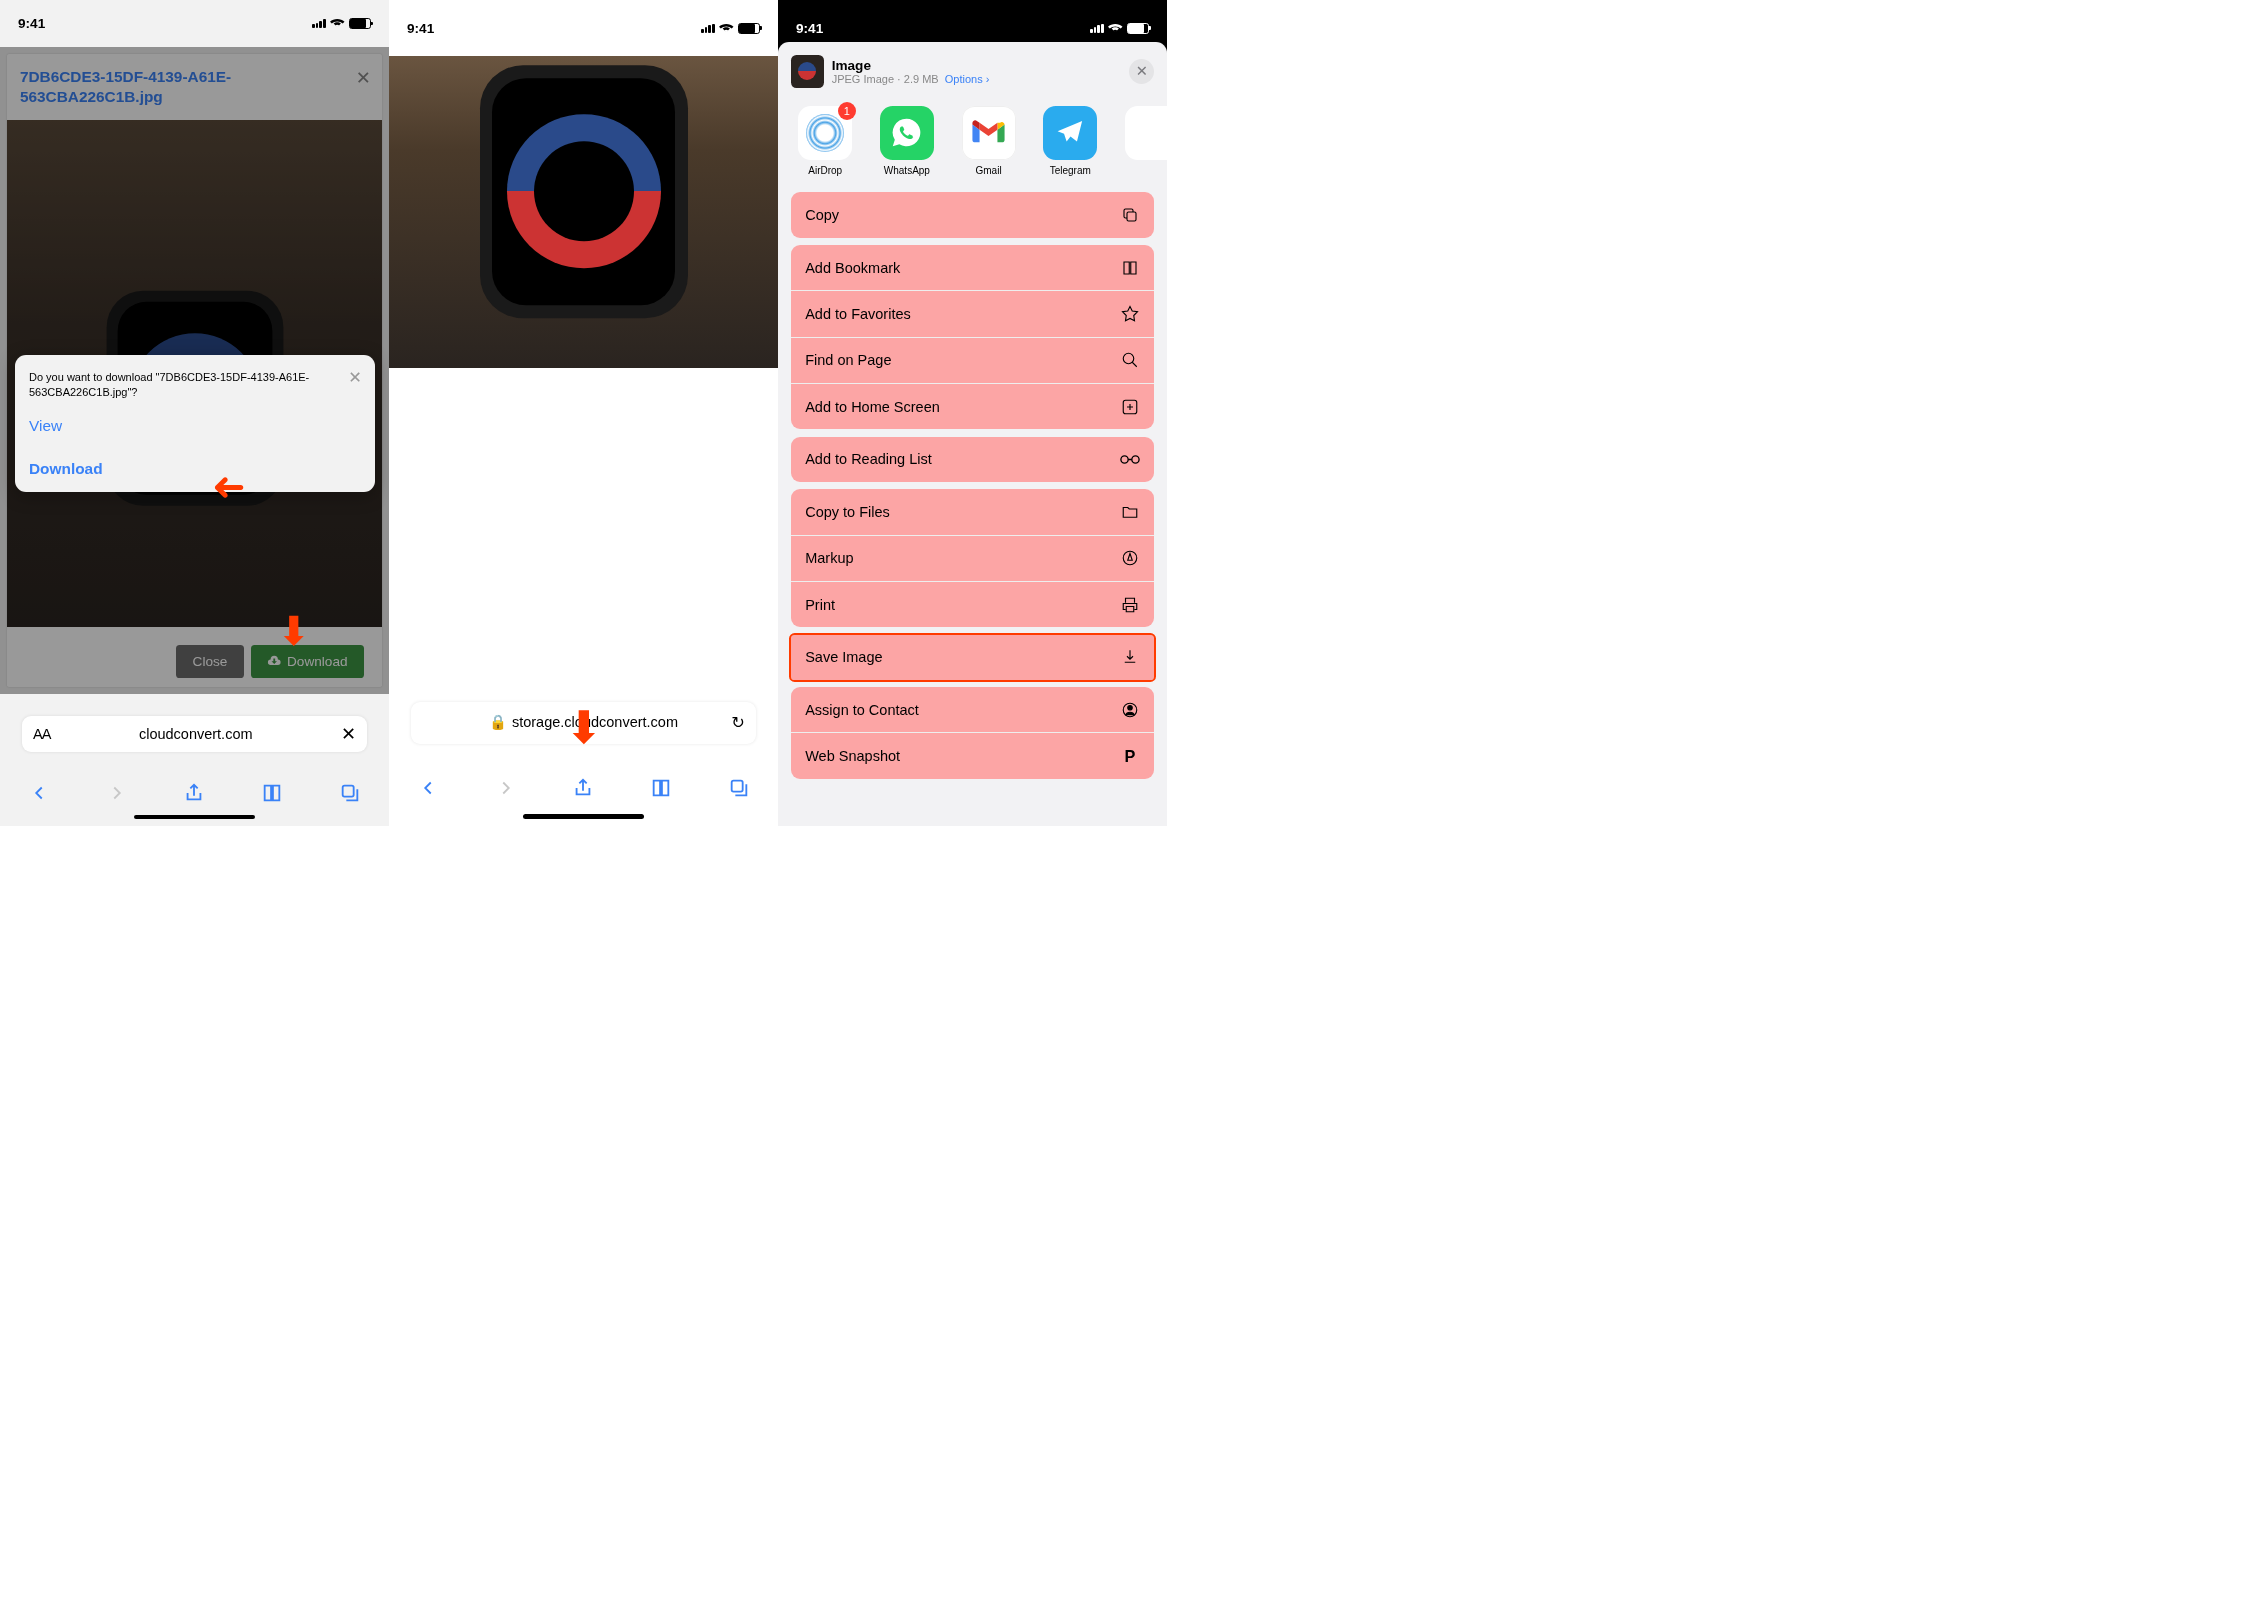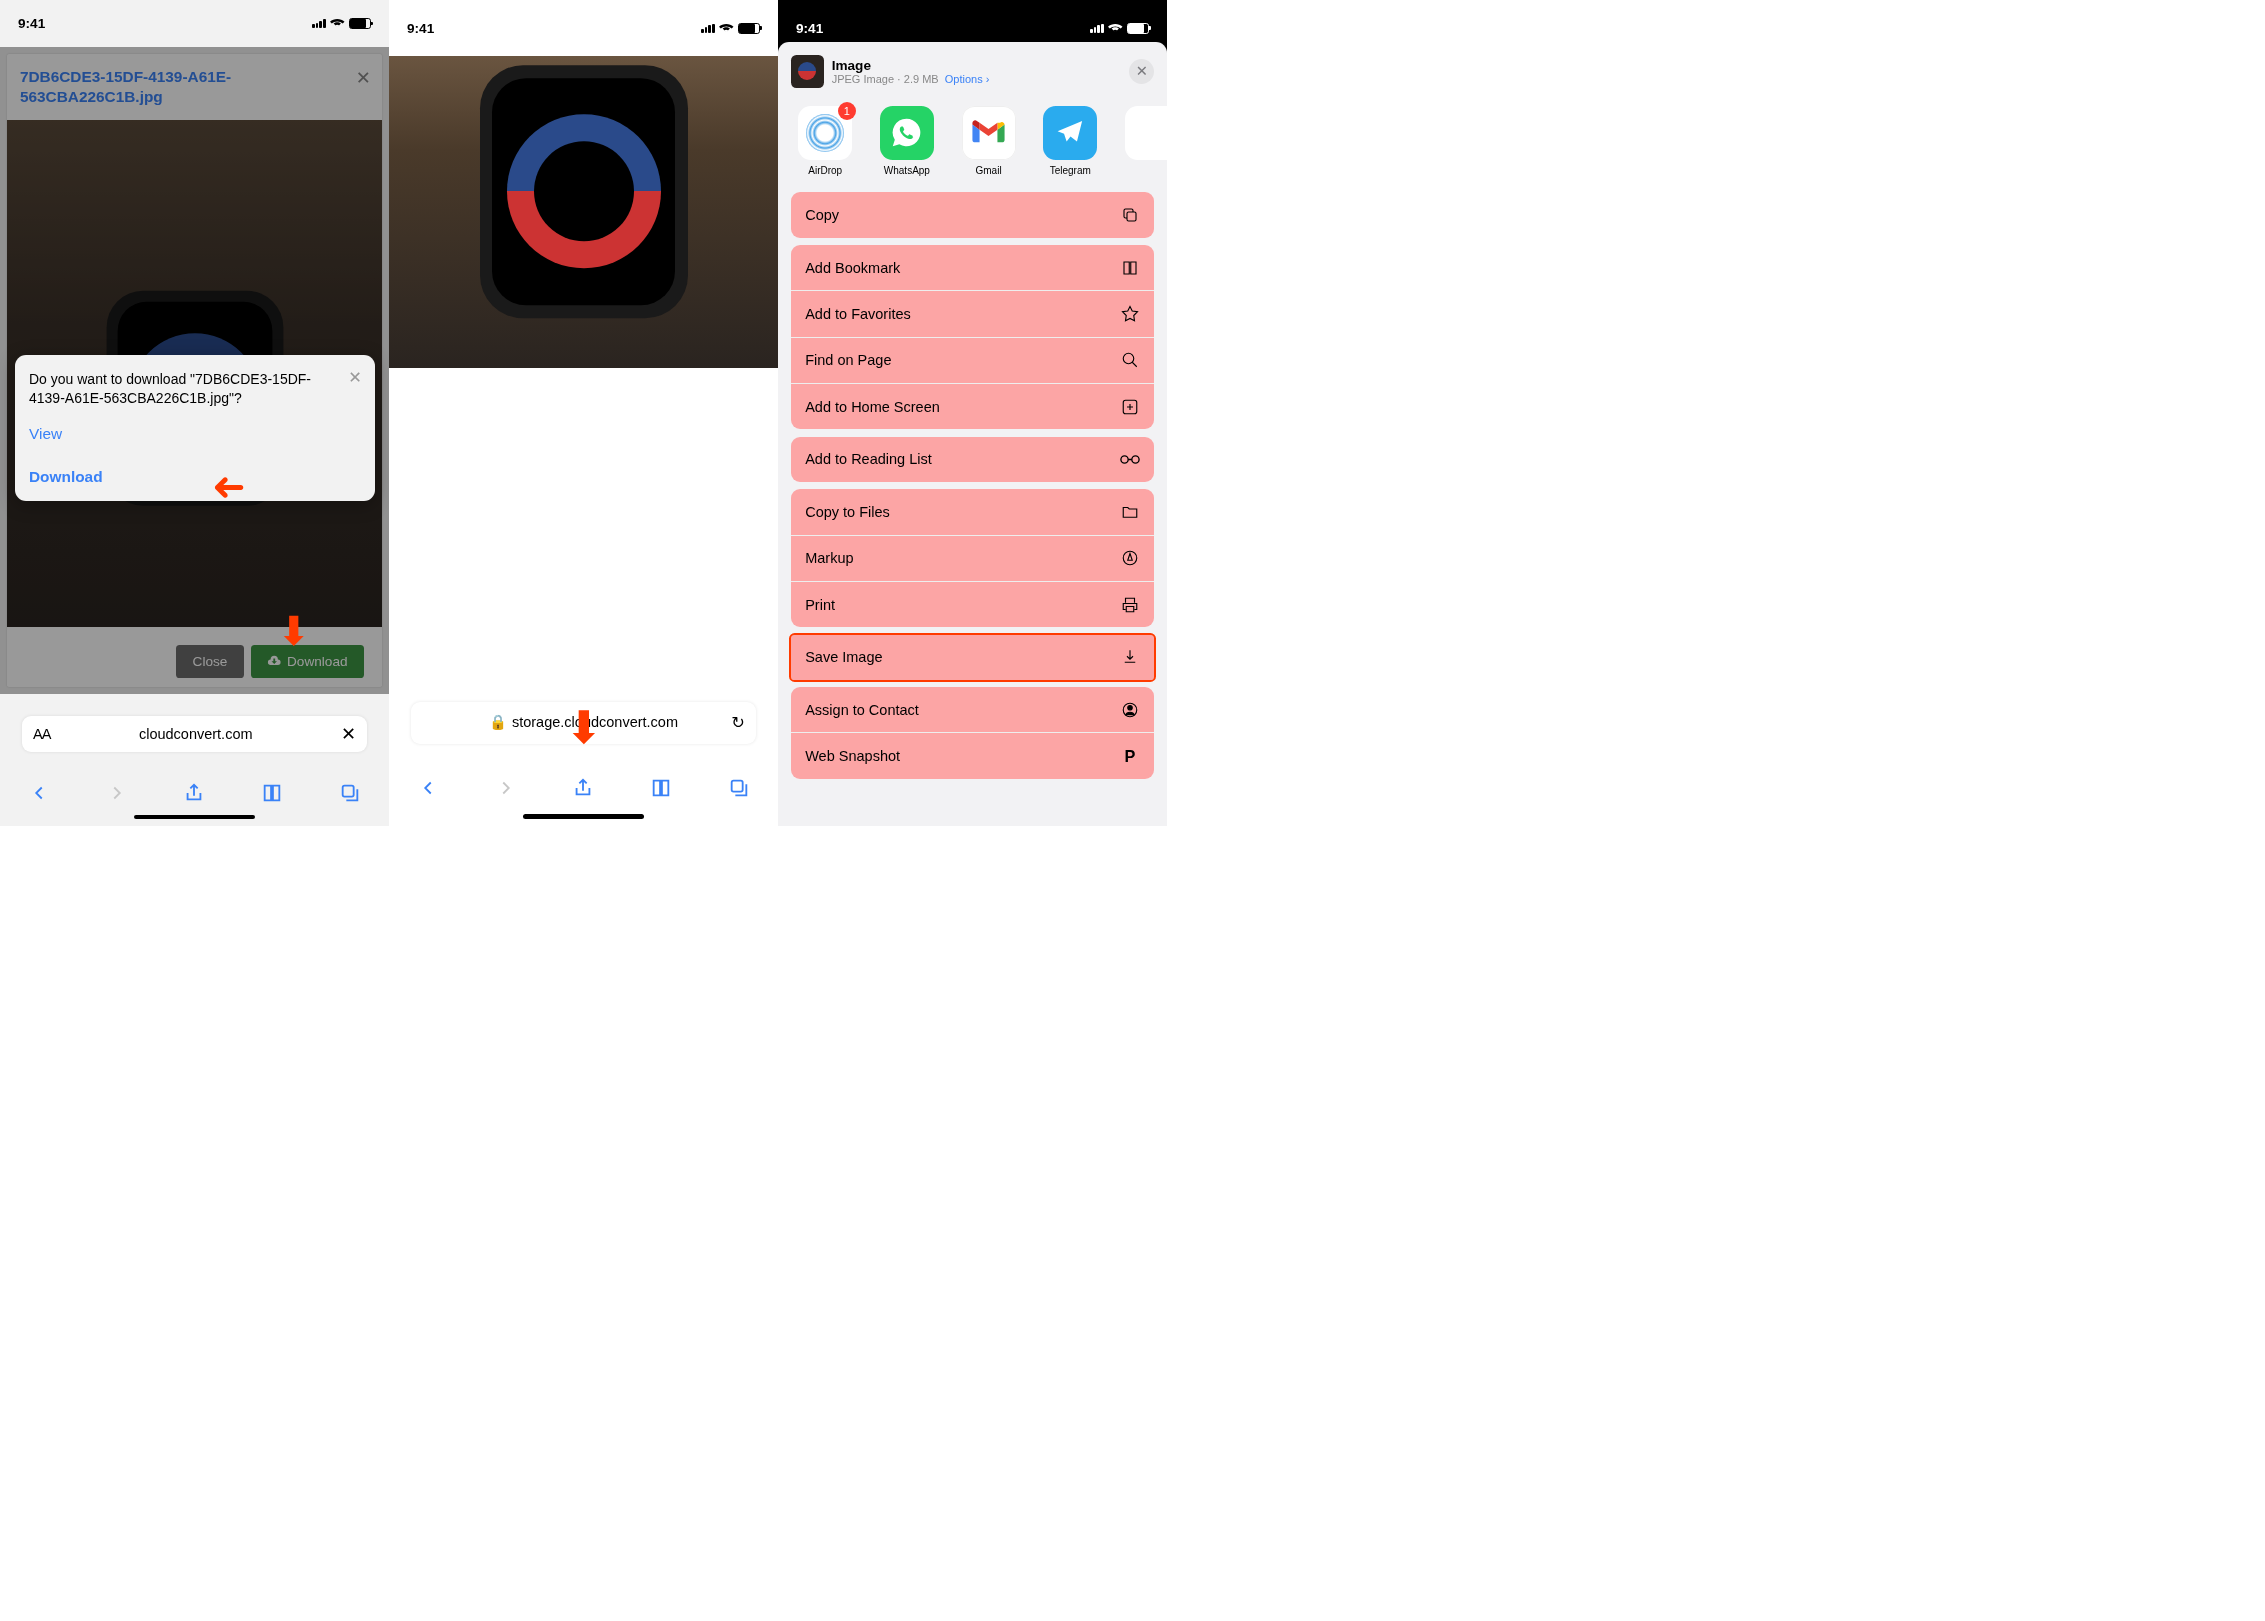--- a/index.html
+++ b/index.html
@@ -26,21 +26,21 @@
 .s1-card { background: #fff; border-radius: 1.8px; box-shadow: 0 0 1.8px rgba(0,0,0,0.2); height: 633px; position: relative; overflow: hidden; }
 .s1-filename { color: #3b82f6; font-weight: 700; font-size: 15.4px; padding: 12.7px 36px 12.7px 12.7px; line-height: 1.3; }
 .s1-card-close { position: absolute; right: 11px; top: 12.7px; color: #888; font-size: 18px; cursor: pointer; }
 .s1-image { width: 100%; height: 507px; background: linear-gradient(180deg, #5a4a3a 0%, #3a3028 40%, #2a2420 100%); position: relative; }
 .s1-btns { position: absolute; bottom: 9px; right: 18px; display: flex; gap: 7.2px; }
 .s1-btn { padding: 9px 16.3px; border-radius: 3.6px; font-size: 13.6px; color: #fff; display: flex; align-items: center; gap: 5.4px; }
 .s1-btn-close { background: #6c6c6c; }
 .s1-btn-download { background: #3d9444; }
 .s1-overlay { position: absolute; inset: 0; background: rgba(0,0,0,0.4); }
 .s1-dialog { position: absolute; left: 14.5px; right: 14.5px; top: 308px; background: #f2f2f2; border-radius: 11px; padding: 14.5px; box-shadow: 0 3.6px 18px rgba(0,0,0,0.3); }
-.s1-dialog-text { font-size: 14px; line-height: 1.4; color: #000; padding-right: 22px; }
+.s1-dialog-text { font-size: 11px; line-height: 1.4; color: #000; padding-right: 22px; }
 .s1-dialog-close { position: absolute; right: 12.7px; top: 12.7px; color: #999; font-size: 16.3px; }
 .s1-dialog-actions { display: flex; justify-content: flex-end; gap: 25px; margin-top: 16.3px; font-size: 15.4px; flex-direction: column; }
 .s1-view { color: #3a82f7; }
 .s1-download { color: #3a82f7; font-weight: 600; }
 .arrow-red { position: absolute; color: #ff3b00; font-size: 40px; }
 .arrow1 { left: 212px; top: 419px; transform: rotate(180deg); }
 .arrow2 { left: 277px; top: 561px; }
 
 .url-bar { margin: 22px; background: #fff; border-radius: 9px; height: 42px; display: flex; align-items: center; padding: 0 11px; box-shadow: 0 0 3.6px rgba(0,0,0,0.1); }
 .url-aa { font-weight: 500; font-size: 14.5px; letter-spacing: -0.9px; }

